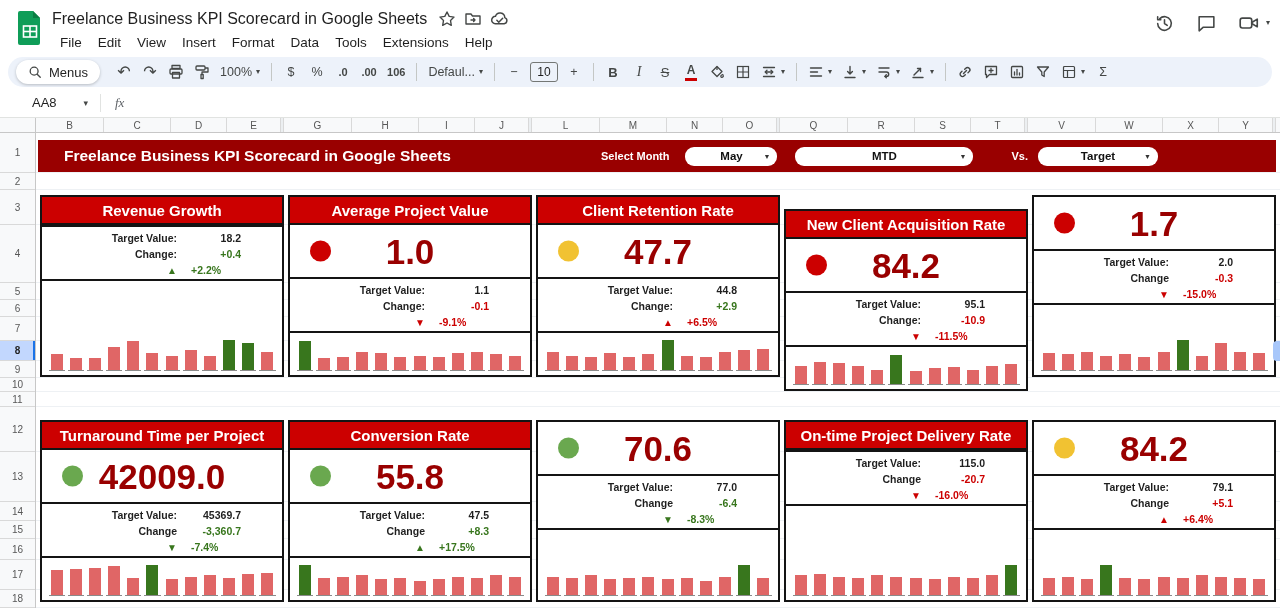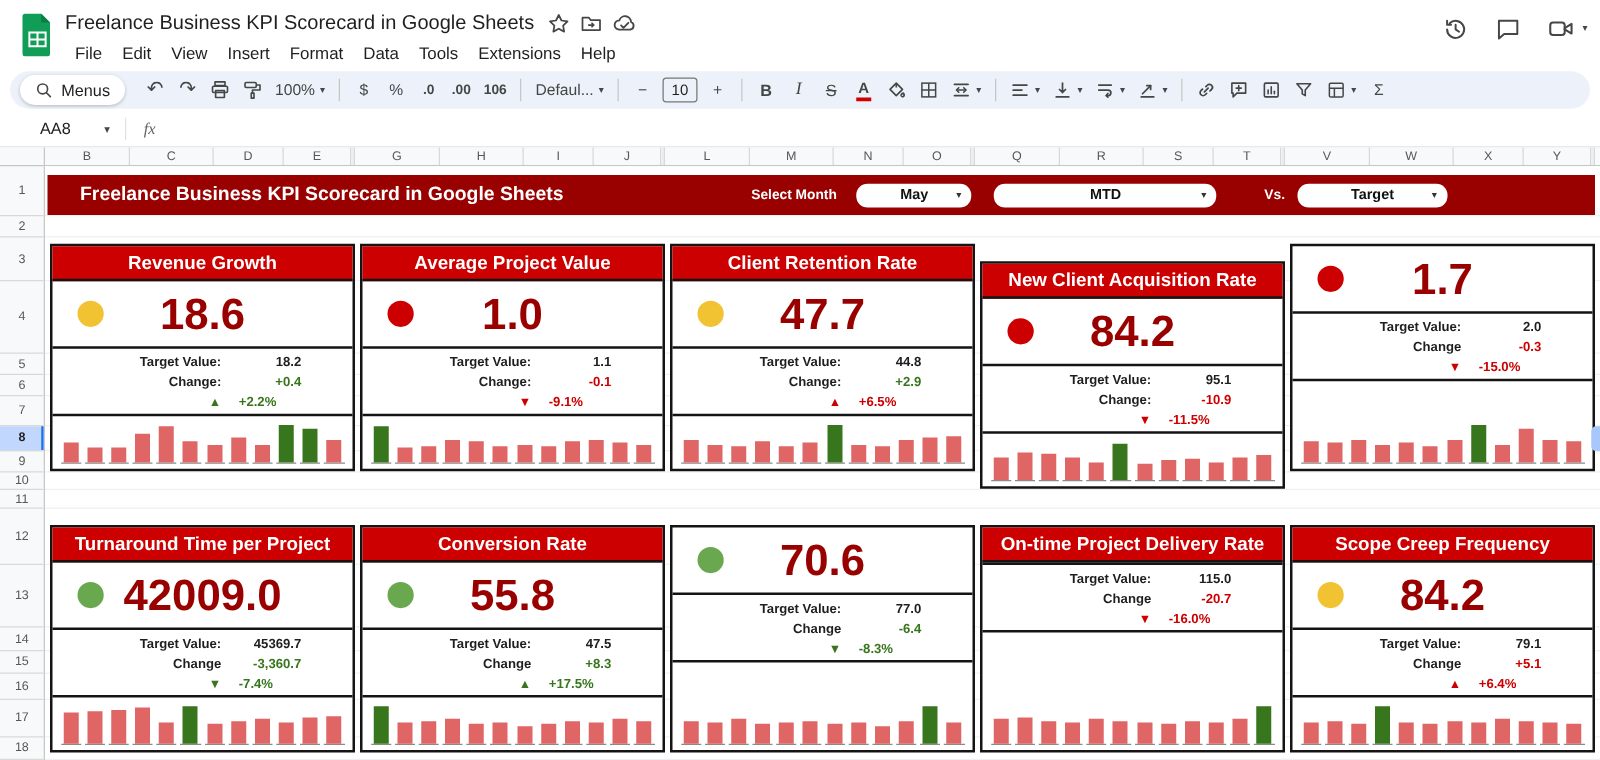--- a/index.html
+++ b/index.html
@@ -442,24 +442,20 @@
         <div class="gridline" style="top: 273px;"></div>
         <div class="gridline" style="top: 318px;"></div>
         <div class="gridline" style="top: 368px;"></div>
         <div class="gridline" style="top: 387px;"></div>
         <div class="gridline" style="top: 405px;"></div>
         <div class="gridline" style="top: 426px;"></div>
         <div class="gridline" style="top: 456px;"></div>
         <div class="gridline" style="top: 474px;"></div>
         <div class="card" style="left: 4px; top: 62px;">
           <div class="card-header">Revenue Growth</div>
-          <div class="card-valrow">
-            <span class="status-dot" style="background:#f1c232"></span>
-            <span class="card-value">18.6</span>
-          </div>
           <div class="card-stats">
             <div class="stat-line">
               <span class="stat-label">Target Value:</span>
               <span class="stat-value">18.2</span>
             </div>
             <div class="stat-line">
               <span class="stat-label">Change:</span>
               <span class="stat-value" style="color:#38761d">+0.4</span>
             </div>
             <div class="stat-line">
@@ -966,21 +962,20 @@
             </div>
             <div class="bar-wrap">
               <div class="bar" style="height: 19.6px; background: rgb(224, 102, 102);"></div>
             </div>
             <div class="bar-wrap">
               <div class="bar" style="height: 30px; background: rgb(56, 118, 29);"></div>
             </div>
           </div>
         </div>
         <div class="card" style="left: 996px; top: 287px;">
-          <div class="card-header">Scope Creep Frequency</div>
           <div class="card-valrow">
             <span class="status-dot" style="background:#f1c232"></span>
             <span class="card-value">84.2</span>
           </div>
           <div class="card-stats">
             <div class="stat-line">
               <span class="stat-label">Target Value:</span>
               <span class="stat-value">79.1</span>
             </div>
             <div class="stat-line">

